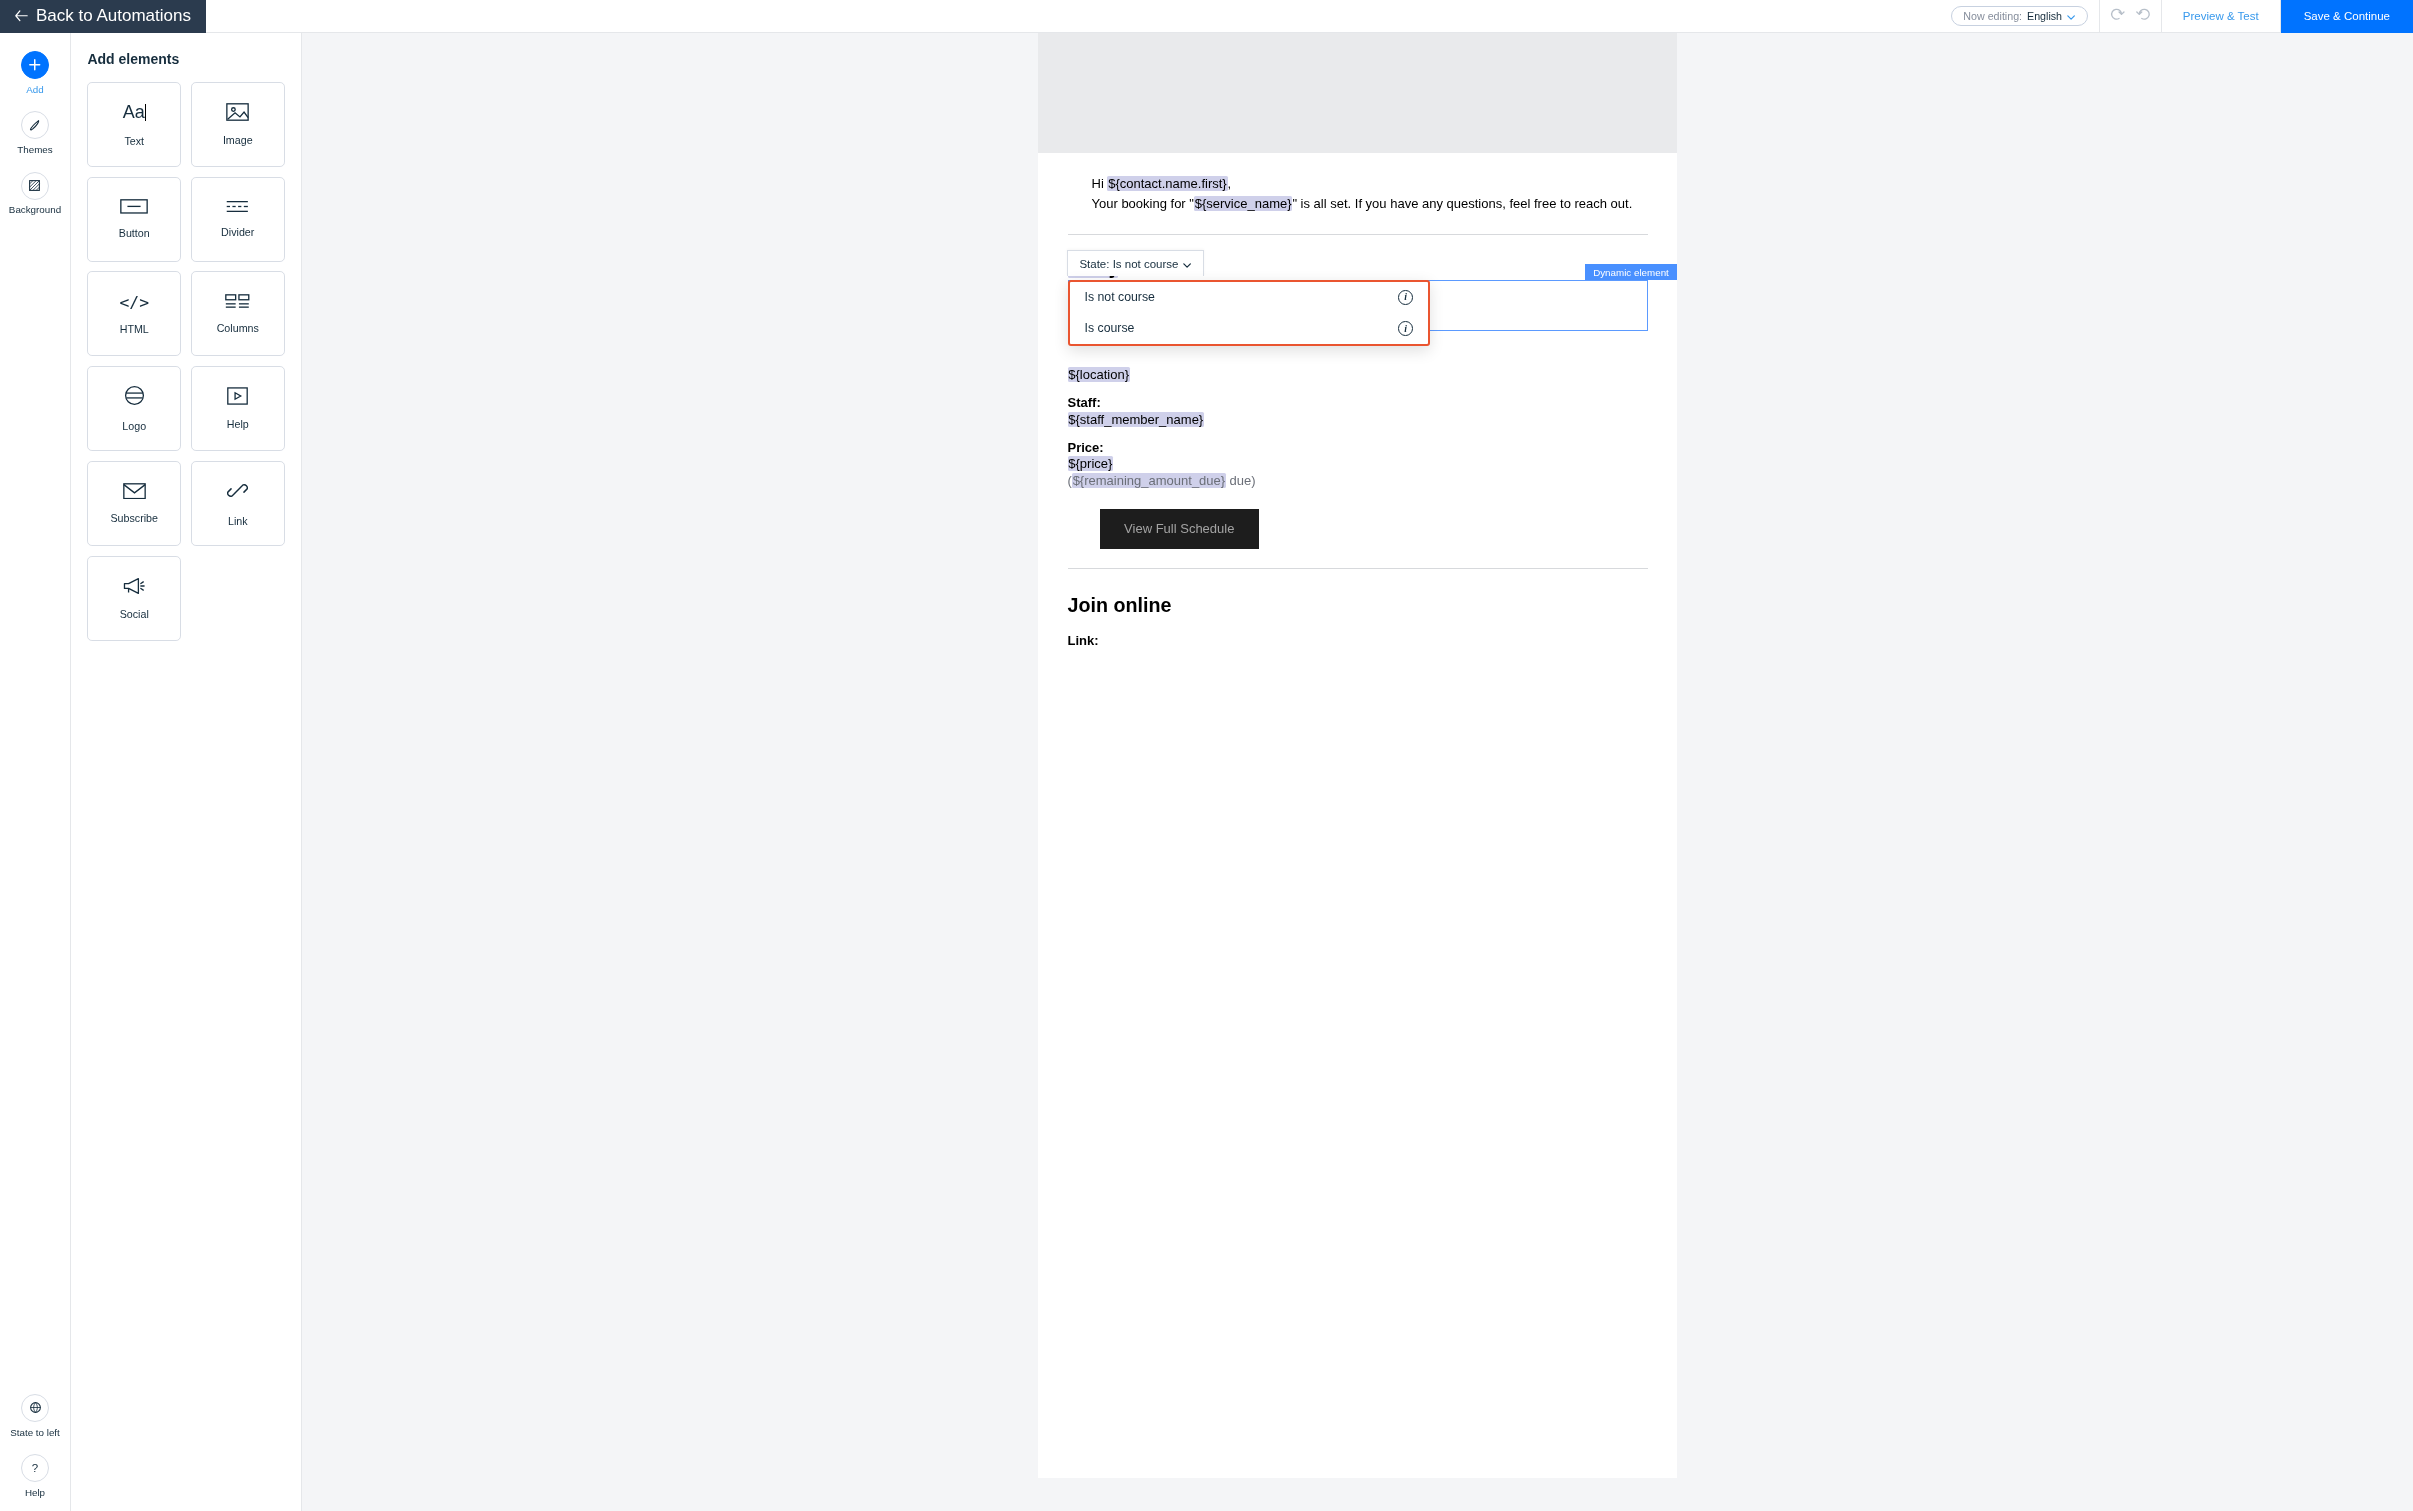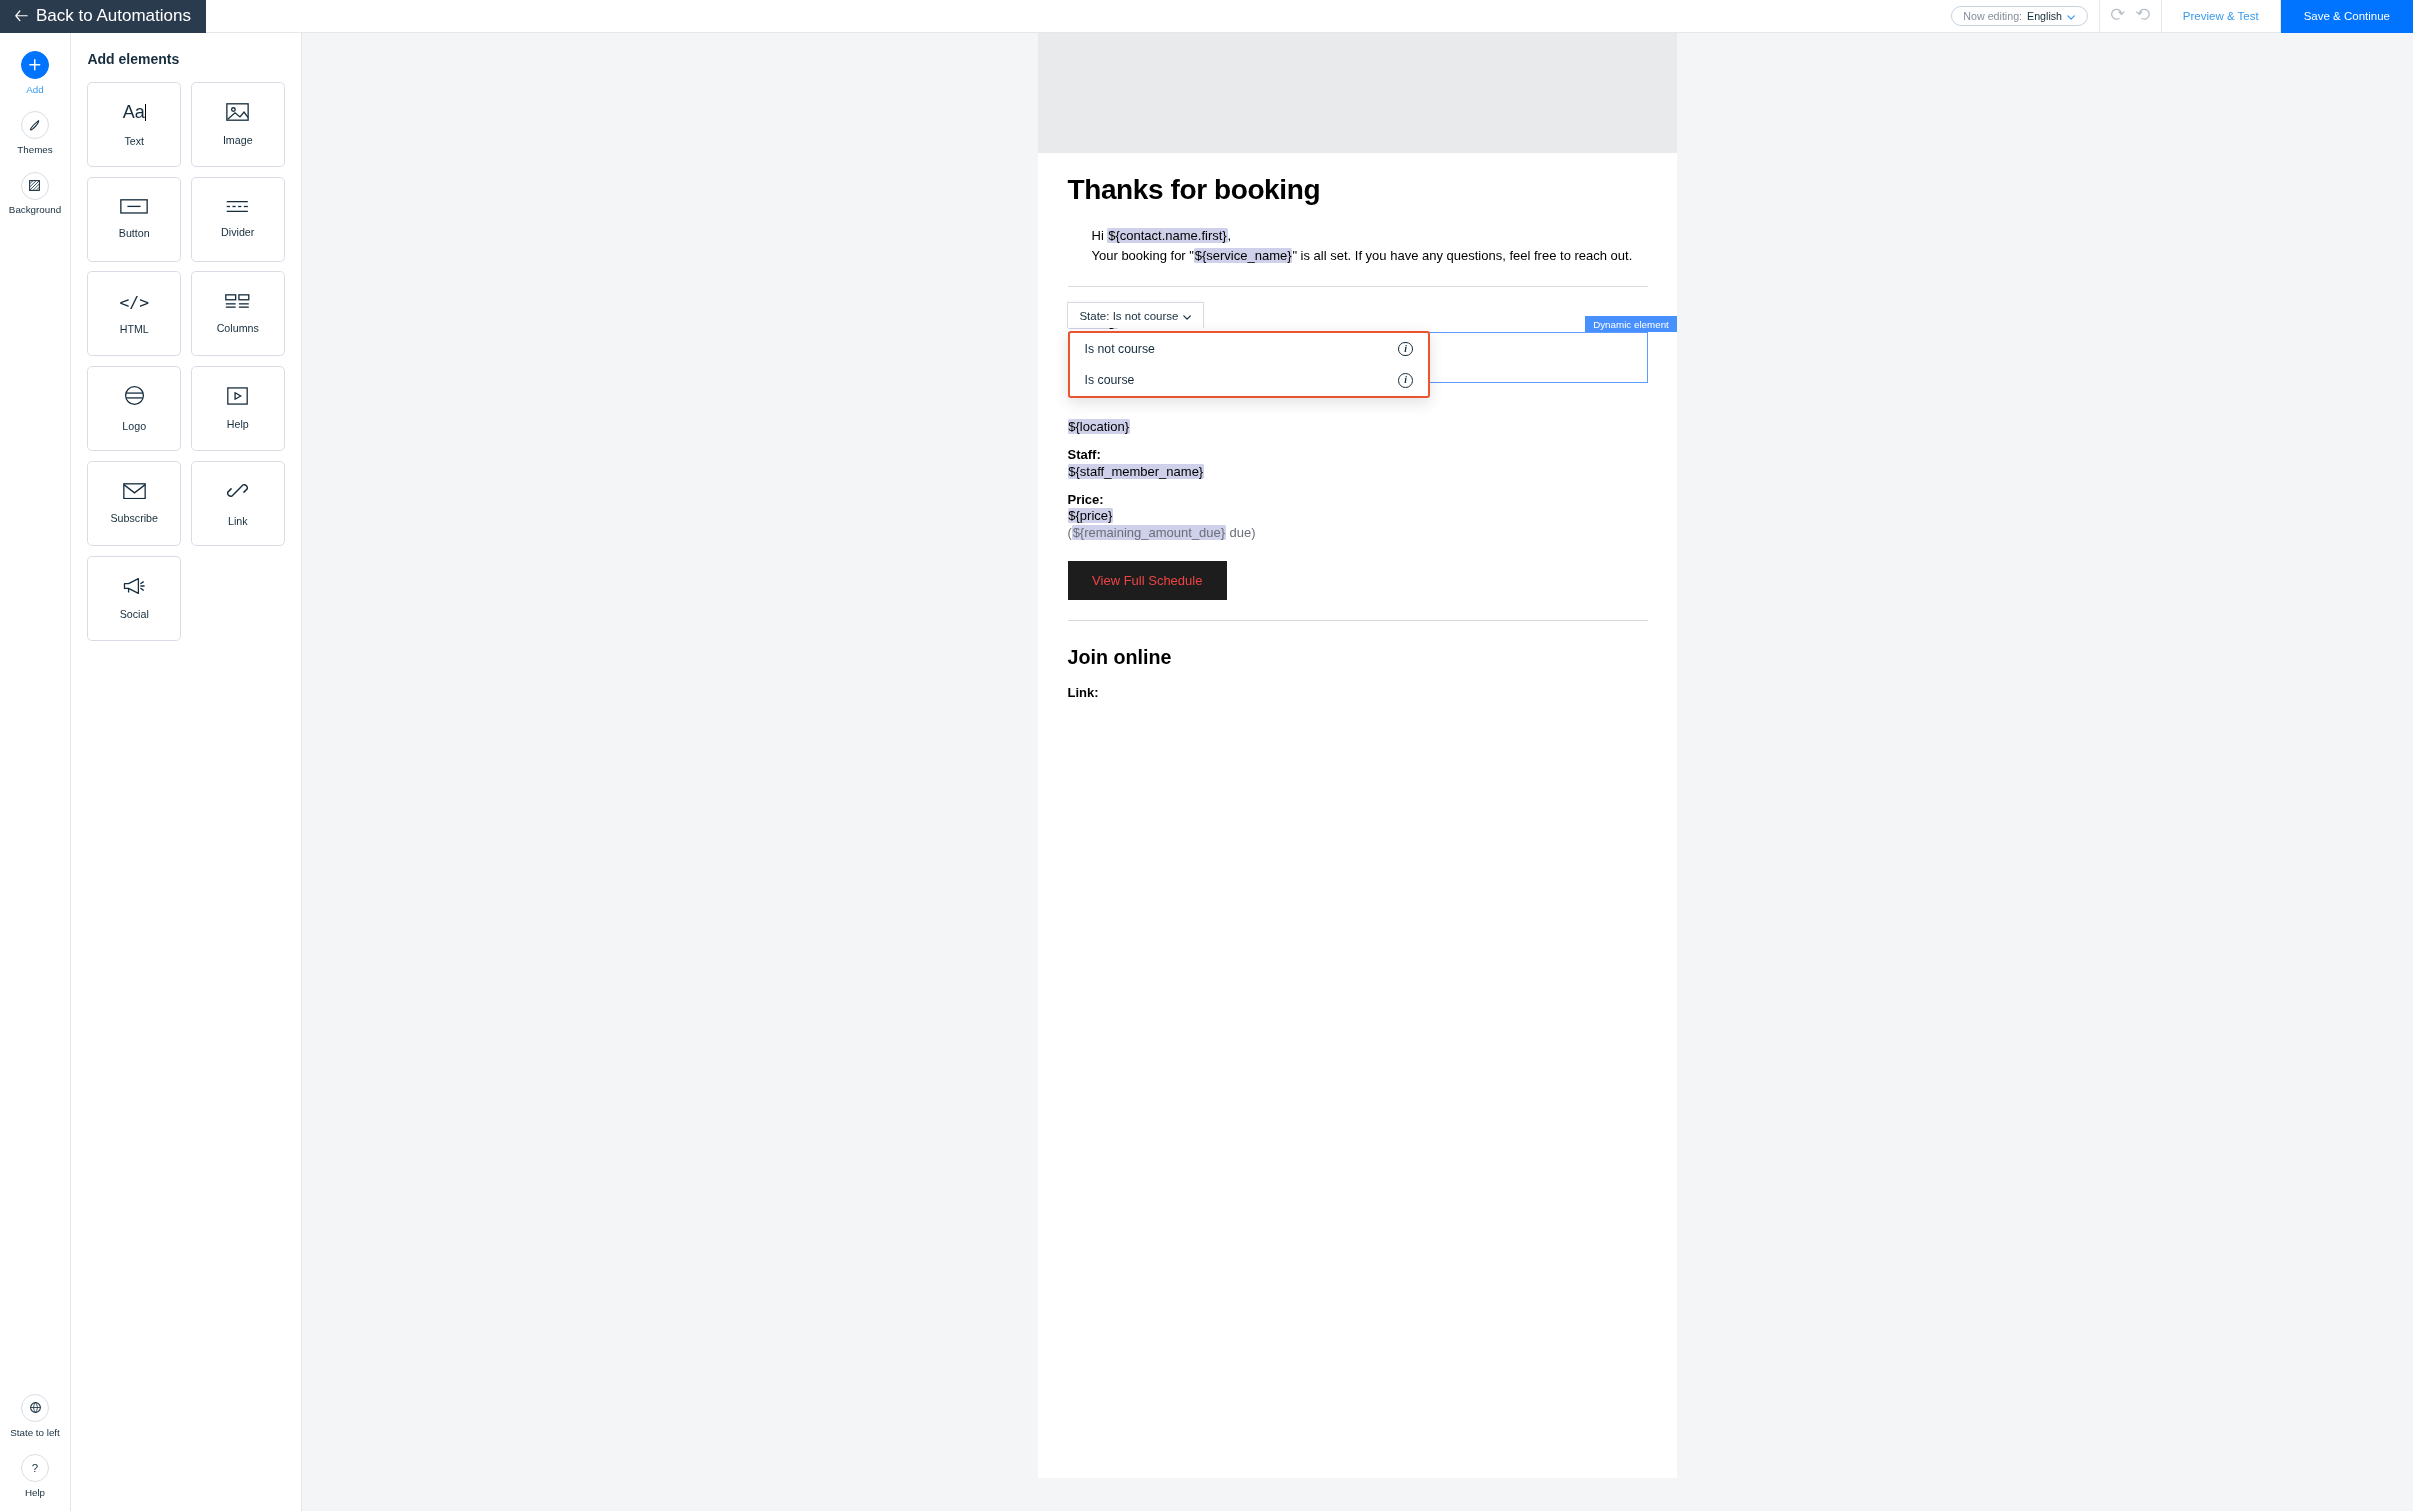--- a/index.html
+++ b/index.html
@@ -190,25 +190,26 @@
   .hr {
     border: 0;
     border-top: 0.8px solid #d7d9dc;
     margin: 19.7px 0;
   }
   .field-label { font-weight: 700; font-size: 13px; margin-top: 13px; color: #000; }
   .field-value { font-size: 13px; margin-top: 1.6px; color: #000; }
   .cta {
     display: inline-block;
     background: #1d1d1d;
-    color: #ef4444;
+    color: #a3a3a3;
     padding: 12.3px 24.6px;
     font-size: 13px;
     margin-top: 21px;
     cursor: pointer;
+    margin-left: 32px;
   }
 
   
   .dyn-block {
     position: relative;
     margin: 16.4px -29.5px 0 -29.5px;
     padding: 0 29.5px;
   }
   .dyn-title {
     font-size: 20.5px;
@@ -486,21 +487,20 @@
       </div>
 
     </div>
   </div>
 
   <div class="canvas-wrap">
     <div class="email">
       <div class="hero-placeholder"></div>
 
       <div class="email-inner">
-        <h1>Thanks for booking</h1>
 
         <p>
           <span>Hi </span><span class="token">${contact.name.first}</span><span>,</span>
         </p>
         <p>
           <span>Your booking for "</span><span class="token">${service_name}</span><span>" is all set. If you have any questions, feel free to reach out.</span>
         </p>
 
         <hr class="hr">
 

